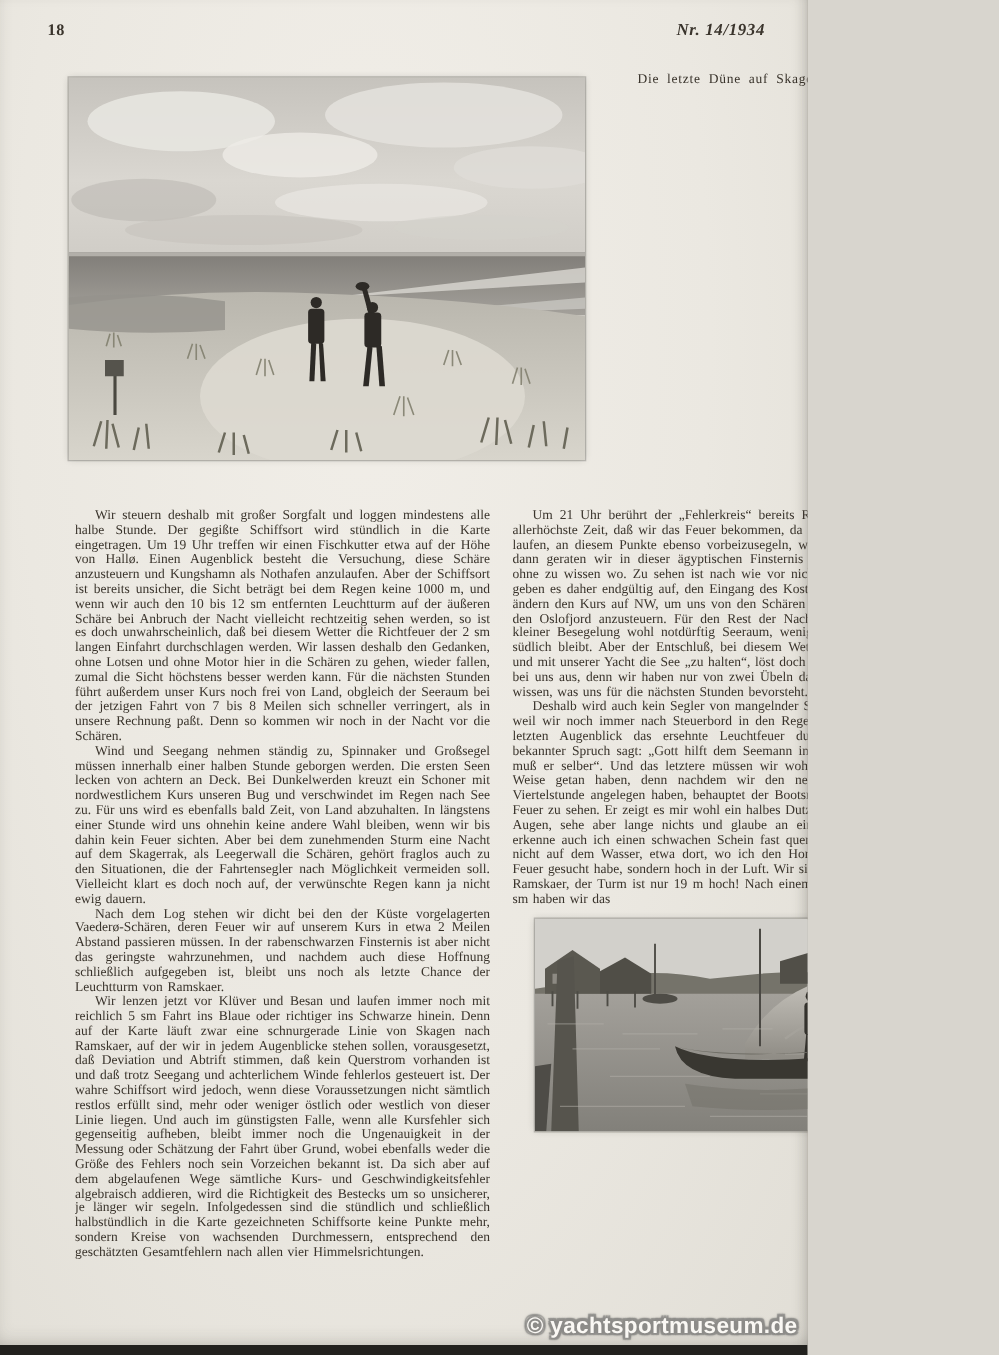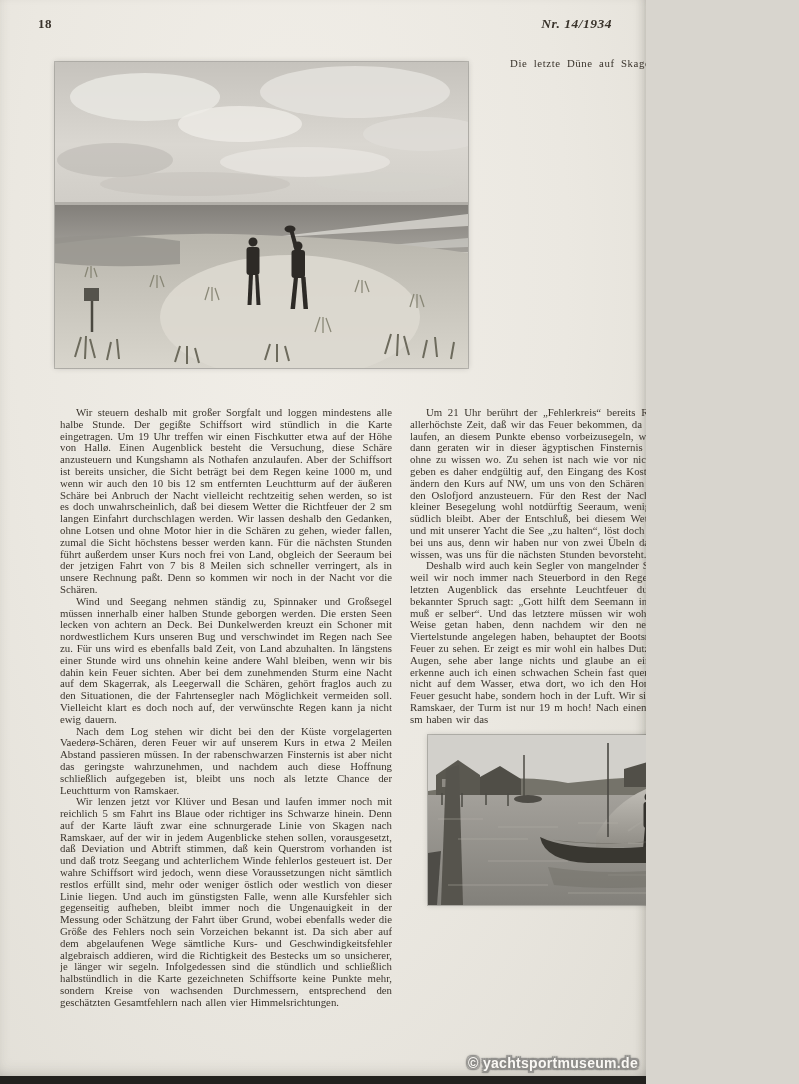--- a/index.html
+++ b/index.html
@@ -17,21 +17,21 @@
   .photo svg{display:block;}
   .top-photo{position:absolute;left:55px;top:62px;width:413px;height:306px;}
   .col{position:absolute;top:383px;font-size:10.8px;line-height:11.8px;text-align:justify;margin-top:24px;}
   .col p{margin:0;text-indent:16px;word-spacing:1px;}
   .col-left{left:60px;width:332px;height:648px;overflow:hidden;}
   .col-right{left:410px;width:342px;height:660px;overflow:hidden;}
   .bottom-photo{margin:9px 0 0 18px;width:330px;height:170px;}
   .caption-bottom{width:330px;margin:11px 0 0 18px;text-align:center;}
   .watermark{
     position:absolute;right:8px;bottom:13px;
-    font-family:"Liberation Sans", sans-serif;font-weight:bold;font-size:14px;letter-spacing:.3px;
+    font-family:"Liberation Sans", sans-serif;font-weight:bold;font-size:18px;letter-spacing:.3px;
     color:#faf8f4;
     text-shadow:-2px -2px 1px #8d8c89, 2px -2px 1px #8d8c89, -2px 2px 1px #8d8c89, 2px 2px 1px #8d8c89,
                 -2px 0 1px #8d8c89, 2px 0 1px #8d8c89, 0 -2px 1px #8d8c89, 0 2px 1px #8d8c89, 0 0 4px #6f6e6b;
   }
   .scan-edge-bottom{position:absolute;left:0;bottom:0;width:100%;height:8px;background:#22211e;}
 </style>
 </head>
 <body>
 
 <div class="page">

